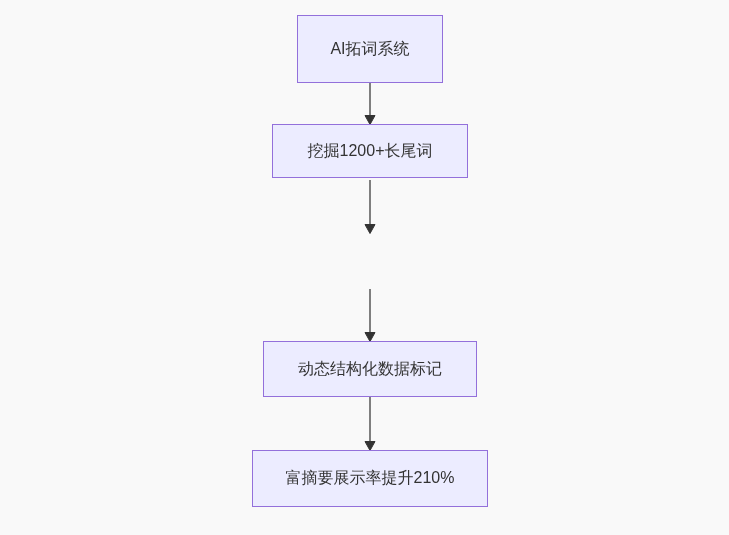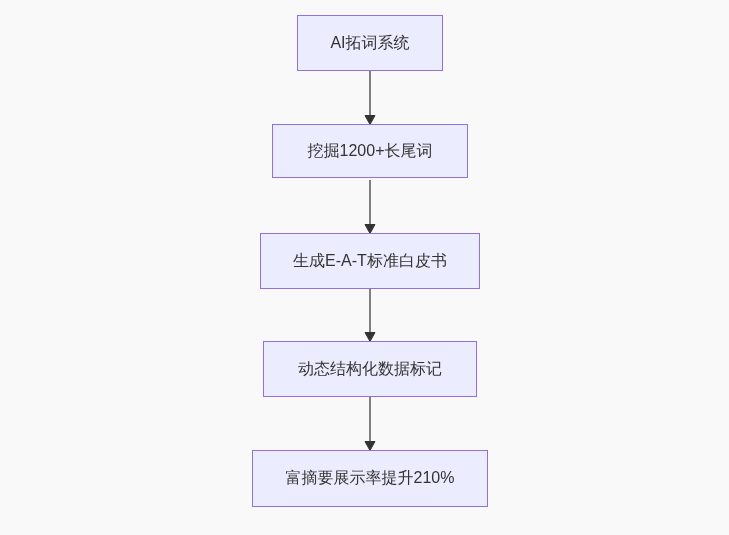--- a/index.html
+++ b/index.html
@@ -35,21 +35,21 @@
     background: #ECECFF;
     border: 1.5px solid #9370DB;
     color: #333333;
     font-size: 16px;
     display: flex;
     align-items: center;
     justify-content: center;
     text-align: center;
     white-space: nowrap;
   }
-  .n1 { left: 297px; top: 15px;  width: 146px; height: 56px; }
+  .n1 { left: 297px; top: 15px;  width: 146px; height: 68px; }
   .n2 { left: 272px; top: 124px; width: 196px; height: 54px; }
   .n3 { left: 260px; top: 233px; width: 220px; height: 56px; }
   .n4 { left: 263px; top: 341px; width: 214px; height: 56px; }
   .n5 { left: 252px; top: 450px; width: 236px; height: 57px; }
 </style>
 </head>
 <body>
 
 <div class="canvas">
 
@@ -73,23 +73,20 @@
   </svg>
 
   <div class="node n1">
     <span>AI拓词系统</span>
   </div>
 
   <div class="node n2">
     <span>挖掘1200+长尾词</span>
   </div>
 
-  <div class="node n3">
-    <span>生成E-A-T标准白皮书</span>
-  </div>
 
   <div class="node n4">
     <span>动态结构化数据标记</span>
   </div>
 
   <div class="node n5">
     <span>富摘要展示率提升210%</span>
   </div>
 
 </div>

